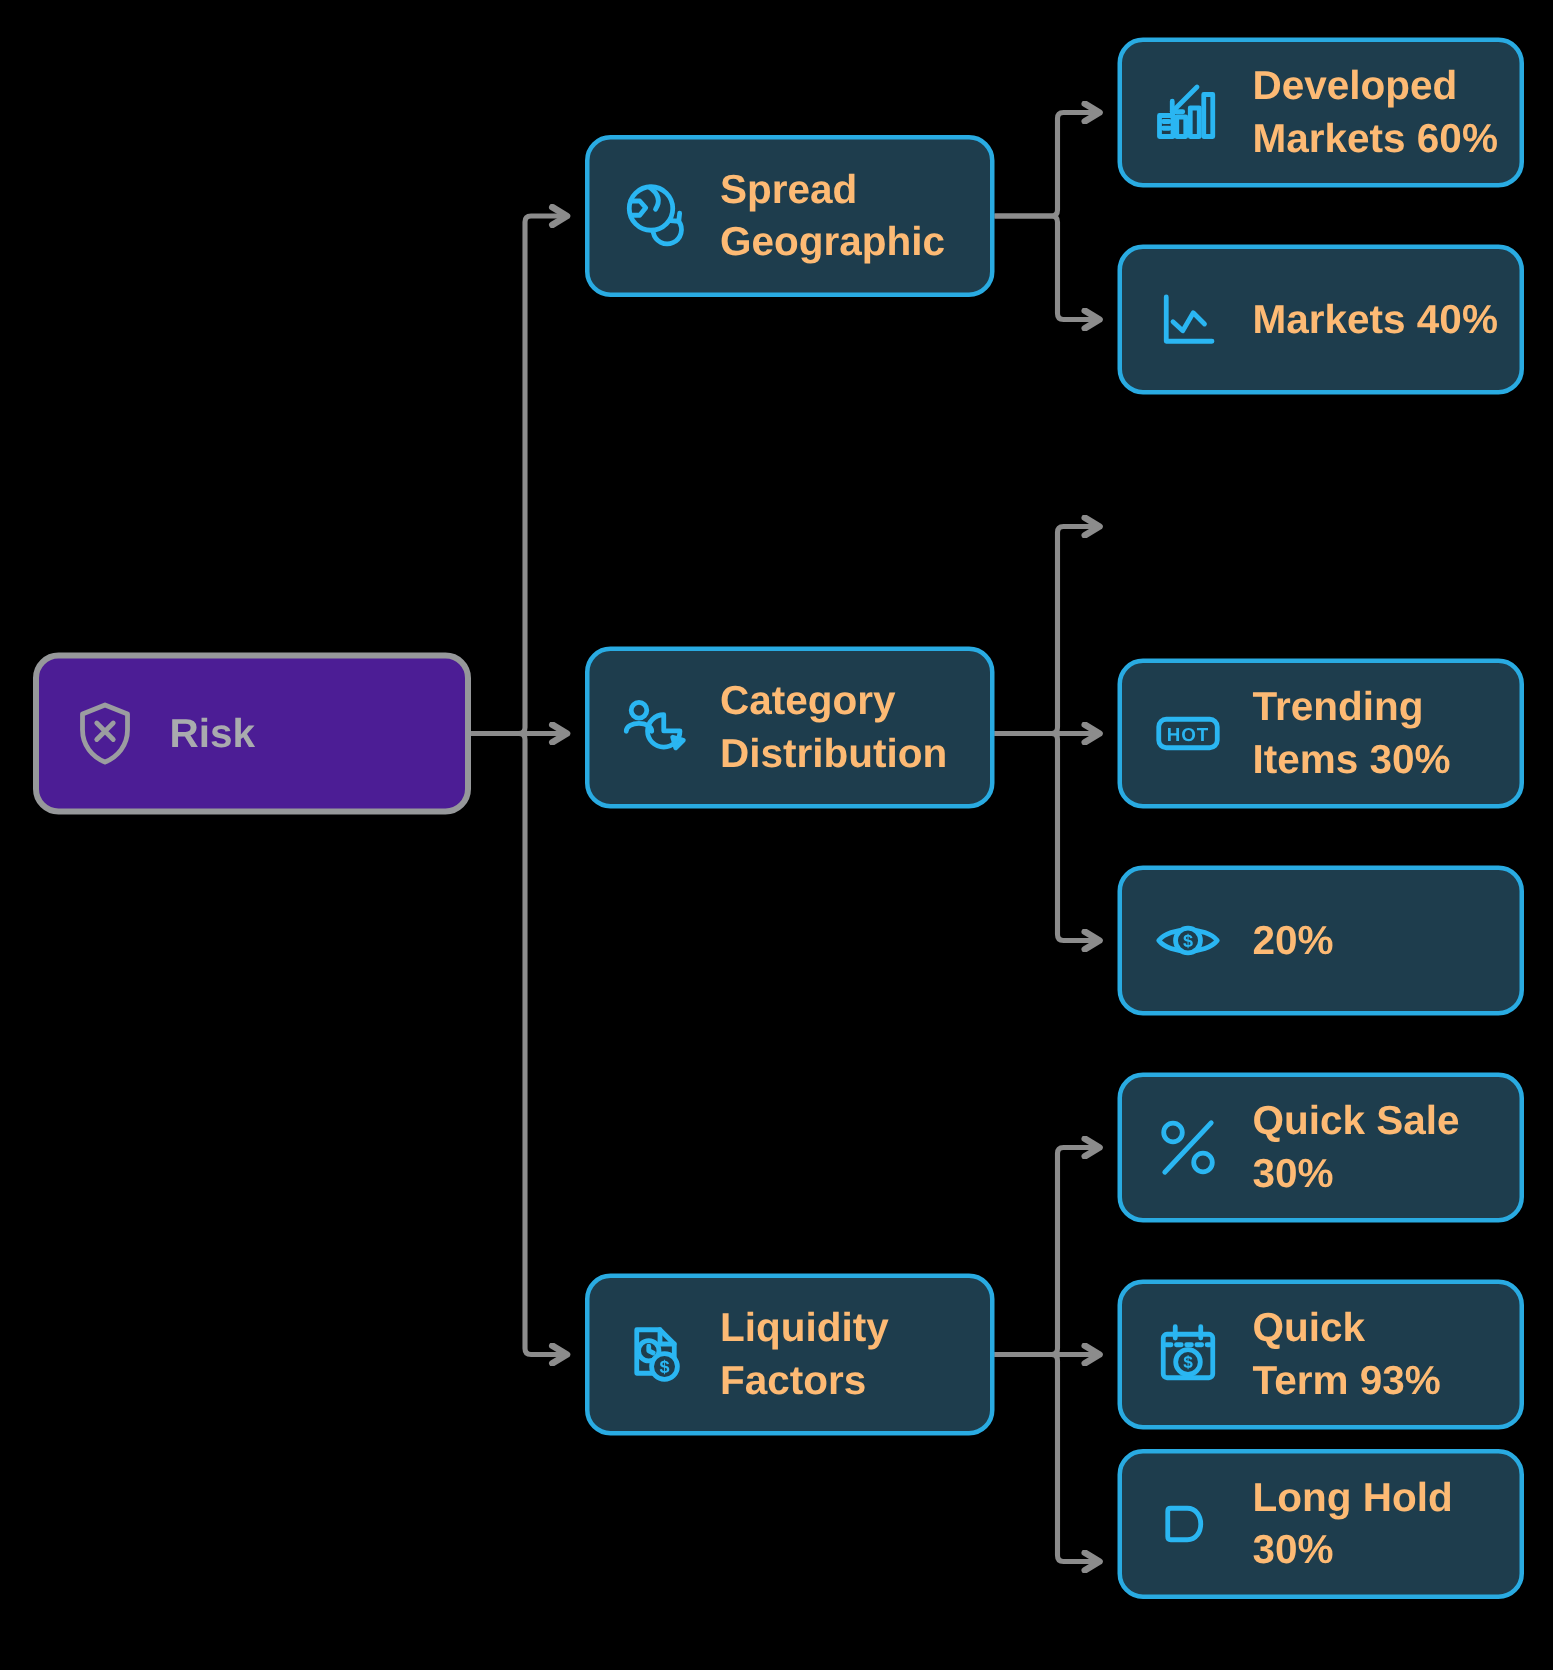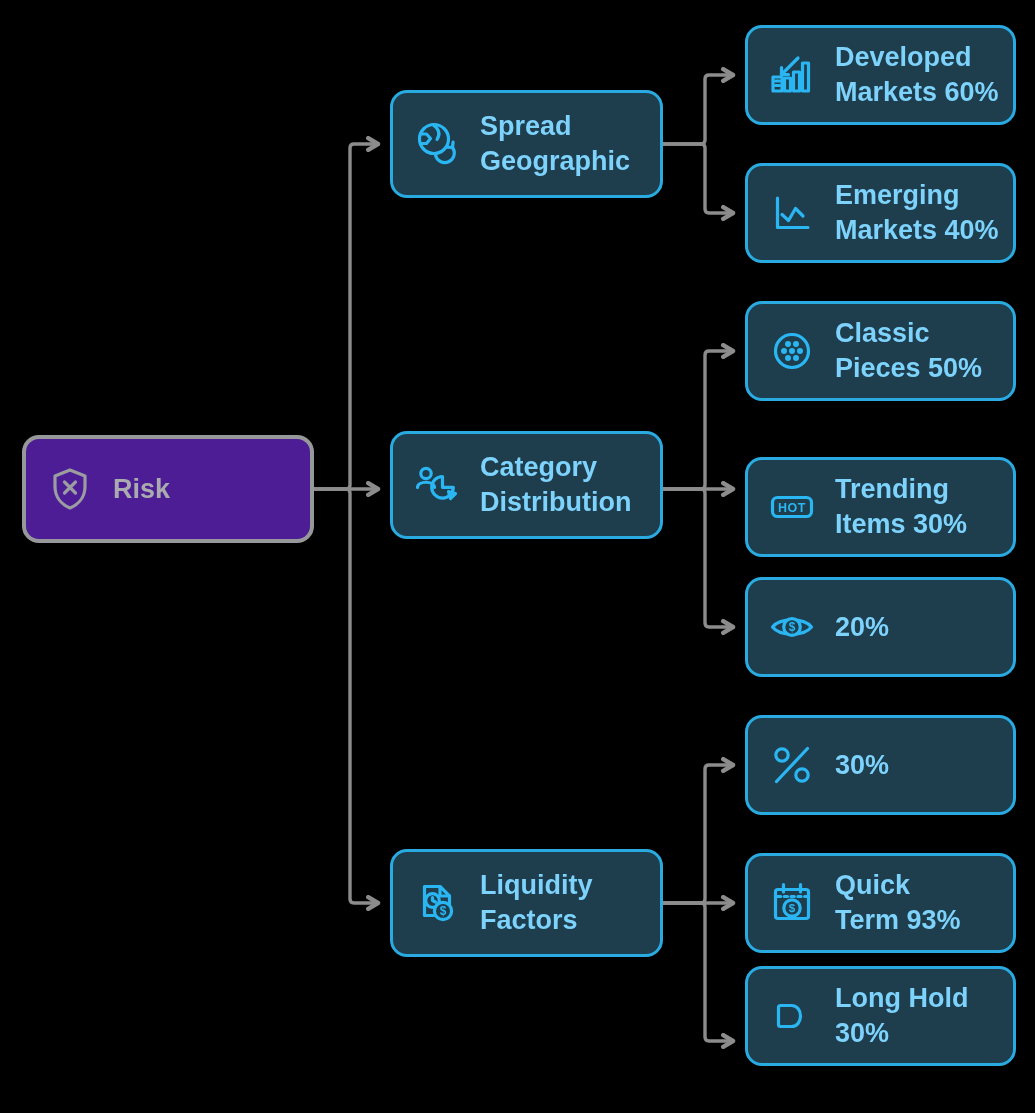--- a/index.html
+++ b/index.html
@@ -18,21 +18,21 @@
   }
   .node.branch { left:390px; width:273px; height:108px; }
   .node.leaf   { left:745px; width:271px; height:100px; }
   .node.root {
     left:22px; top:435px; width:292px; height:108px;
     background:#4c1d95; border:4px solid #96989a; border-radius:17px;
   }
   .label { display:flex; flex-direction:column; }
   .label span {
     display:block; white-space:nowrap;
-    font-size:27px; line-height:35px; font-weight:600; color:#7dd3fc;
+    font-size:27px; line-height:35px; font-weight:600; color:#fdba74;
   }
   .root .label span { color:#a9abae; }
 
   .icon { flex:0 0 48px; width:48px; height:48px; }
   .icon svg { width:48px; height:48px; display:block; }
   .icon .st { stroke:#2ab6f2; stroke-width:3.2; fill:none; stroke-linecap:round; stroke-linejoin:round; }
   .icon .st-fill { fill:#2ab6f2; stroke:none; }
   .icon .st-bg { fill:#1e3d4d; }
   .icon text.glyph {
     fill:#2ab6f2; stroke:none; text-anchor:middle;
@@ -143,45 +143,26 @@
   </div>
 
   <div class="node leaf" style="top:163px">
     <span class="icon">
       <svg viewBox="0 0 48 48">
         <path class="st" d="M9.5 9 V38.5 H40"></path>
         <path class="st" d="M14 25.5 L20.5 31.5 L27.5 19.5 L35 27"></path>
       </svg>
     </span>
     <span class="label">
-      <span>Emerging</span>
       <span>Markets 40%</span>
     </span>
   </div>
 
-  <div class="node leaf" style="top:301px">
-    <span class="icon">
-      <svg viewBox="0 0 48 48">
-        <circle class="st" cx="24" cy="24" r="16.5"></circle>
-        <circle class="st-fill" cx="20" cy="17" r="3"></circle>
-          <circle class="st-fill" cx="28" cy="17" r="3"></circle>
-        <circle class="st-fill" cx="16" cy="24" r="3"></circle>
-          <circle class="st-fill" cx="24" cy="24" r="3"></circle>
-          <circle class="st-fill" cx="32" cy="24" r="3"></circle>
-        <circle class="st-fill" cx="20" cy="31" r="3"></circle>
-          <circle class="st-fill" cx="28" cy="31" r="3"></circle>
-      </svg>
-    </span>
-    <span class="label">
-      <span>Classic</span>
-      <span>Pieces 50%</span>
-    </span>
-  </div>
-
-  <div class="node leaf" style="top:457px">
+
+  <div class="node leaf" style="top:439px">
     <span class="icon">
       <svg viewBox="0 0 48 48">
         <rect class="st" x="4.5" y="14.5" width="39" height="19" rx="5"></rect>
         <text class="glyph" x="24" y="28.8" font-size="12.5" letter-spacing="0.6">HOT</text>
       </svg>
     </span>
     <span class="label">
       <span>Trending</span>
       <span>Items 30%</span>
     </span>
@@ -202,20 +183,21 @@
 
   <div class="node leaf" style="top:715px">
     <span class="icon">
       <svg viewBox="0 0 48 48">
         <circle class="st" cx="14" cy="14" r="6.2"></circle>
         <circle class="st" cx="34" cy="34" r="6.2"></circle>
         <path class="st" d="M8.5 40.5 L39.5 7.5"></path>
       </svg>
     </span>
     <span class="label">
+      <span>Quick Sale</span>
       <span>30%</span>
     </span>
   </div>
 
   <div class="node leaf" style="top:853px">
     <span class="icon">
       <svg viewBox="0 0 48 48">
         <rect class="st" x="7.5" y="10.5" width="33" height="29" rx="2.5"></rect>
         <path class="st" d="M15.5 5.5 V13 M32.5 5.5 V13"></path>
         <path class="st" d="M9.5 17.5 H38.5" stroke-dasharray="3.2 3.6"></path>

